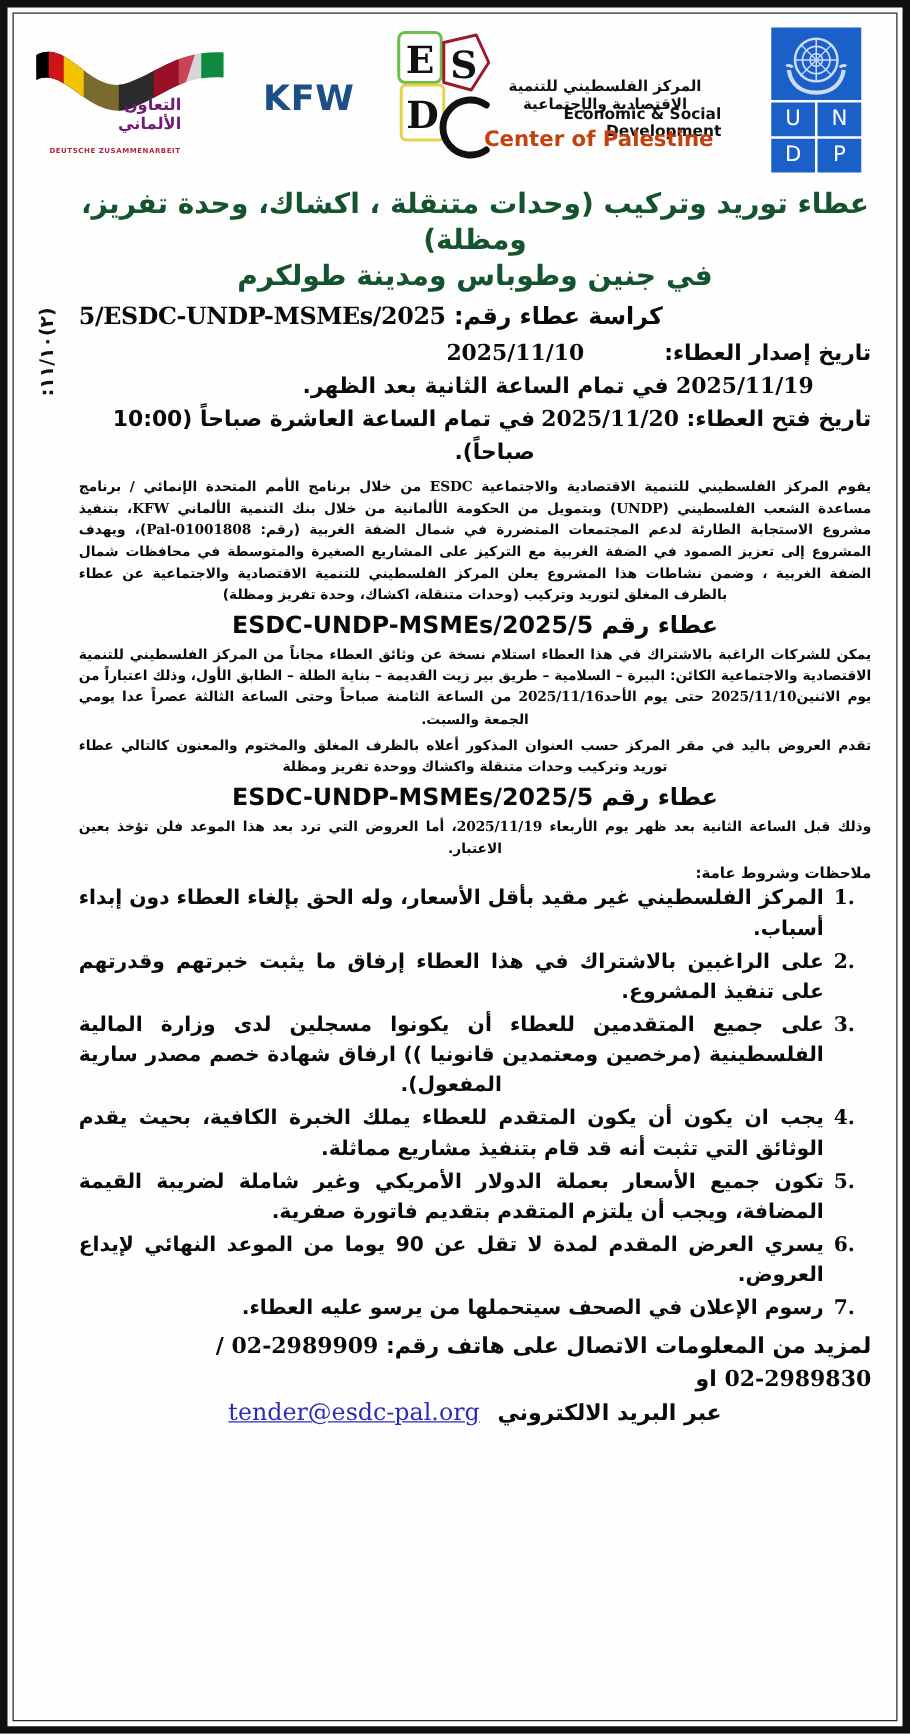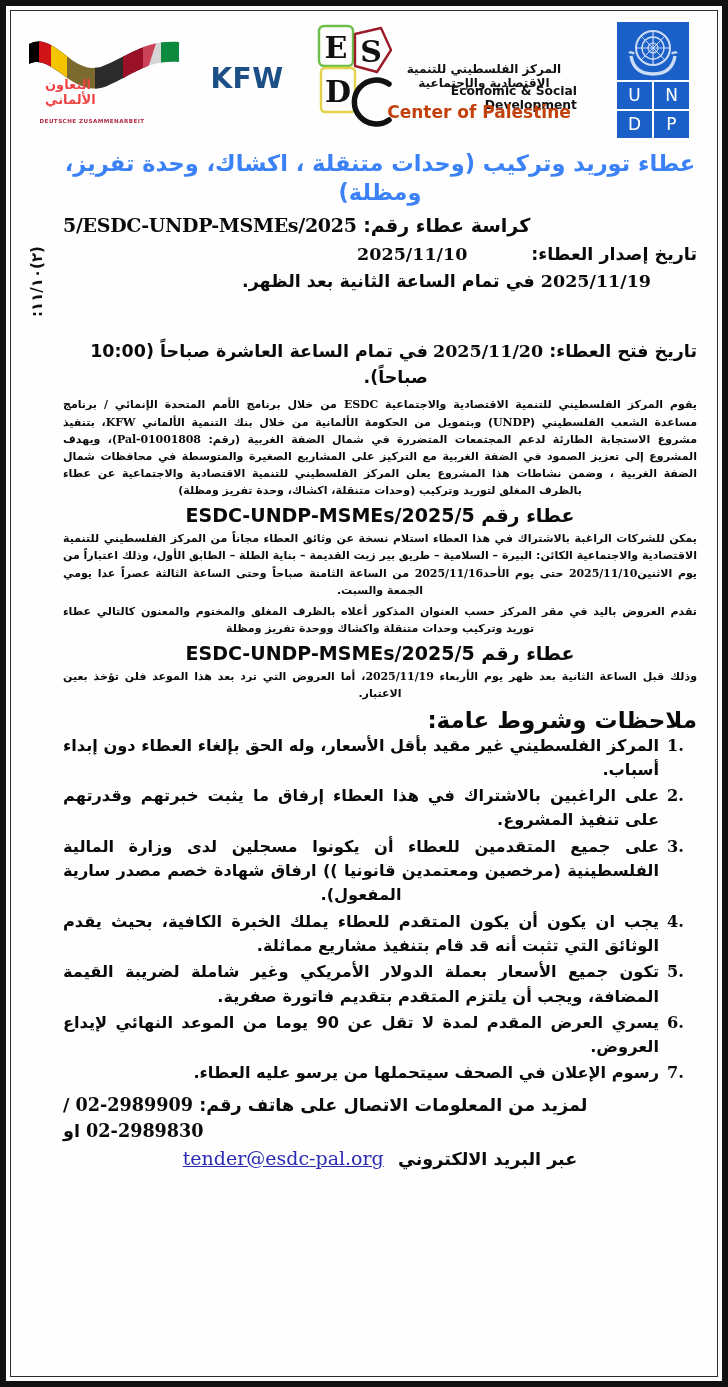--- a/index.html
+++ b/index.html
@@ -49,23 +49,23 @@
     align-items:center;
     padding:4px 14px 0 10px;
     box-sizing:border-box;
     direction:ltr;
   }
 
   
   .giz-logo{width:168px;height:120px;position:relative;flex:0 0 auto;}
   .giz-wave{position:absolute;left:6px;top:14px;width:156px;height:62px;}
   .giz-ar{
-    position:absolute;left:24px;top:58px;width:120px;
-    text-align:left;direction:rtl;
-    font-size:13px;font-weight:700;line-height:1.12;color:#ef4444;
+    position:absolute;left:4px;top:58px;width:120px;
+    text-align:right;direction:rtl;
+    font-size:13px;font-weight:700;line-height:1.12;color:#701a75;
   }
   .giz-de{
     position:absolute;left:6px;top:98px;width:130px;
     text-align:center;direction:ltr;
     font-size:5.6px;font-weight:700;letter-spacing:.45px;color:#b02a43;
   }
 
   
   .kfw-logo{
     flex:0 0 auto;width:104px;text-align:center;
@@ -114,21 +114,21 @@
 
   
   .content{
     padding:2px 20px 6px 52px;
     box-sizing:border-box;
     direction:rtl;
     text-align:right;
   }
   .title{
     font-size:22.5px;font-weight:700;line-height:1.28;
-    text-align:center;color:#3b82f6;
+    text-align:center;color:#14532d;
     margin:2px 0 0 0;letter-spacing:-.2px;
   }
   .title .ln2{display:block;}
   .tender-ref{
     text-align:left;
     font-size:19px;font-weight:700;
     margin:7px 0 4px 0;
     line-height:1.25;
   }
   .tender-ref .num{
@@ -150,42 +150,42 @@
   .date-val{
     font-family:"DejaVu Serif","Liberation Serif",serif;
     direction:ltr;display:inline-block;
     margin-right:64px;font-weight:700;
   }
   .date-row.r1 .date-val{margin-right:64px;}
   .date-row.r2{justify-content:flex-start;}
   .date-row.r2 .date-val{margin-right:46px;}
   .date-row.r2 .date-tail{margin-right:6px;}
   .date-row.r3{justify-content:flex-end;}
-  .date-row.r3 .date-val{margin-right:6px;margin-top:44px;}
+  .date-row.r3 .date-val{margin-right:6px;}
   .date-row.r3 .date-tail{margin-right:5px;}
 
   .para{
     font-size:11px;font-weight:700;
     line-height:1.56;
     text-align:justify;
     text-align-last:center;
     margin:4px 0 2px 0;
     letter-spacing:-.1px;
   }
   .para .lat{
     font-family:"DejaVu Serif","Liberation Serif",serif;
     direction:ltr;display:inline-block;font-weight:700;
   }
   .centered-ref{
     text-align:center;
     font-size:19px;font-weight:700;
     margin:5px 0 2px 0;
   }
   .notes-head{
-    font-size:23px;font-weight:700;
+    font-size:12px;font-weight:700;
     text-align:right;
     margin:4px 0 1px 0;
   }
   ol.notes{
     list-style:none;
     margin:0;padding:0;
   }
   ol.notes li{
     display:flex;
     align-items:flex-start;
@@ -205,21 +205,21 @@
   }
   ol.notes li .li-txt{
     flex:1 1 auto;
     text-align:justify;
     text-align-last:right;
   }
   ol.notes li.c .li-txt{text-align-last:center;}
 
   .contact{
     font-size:17.6px;font-weight:700;
-    text-align:left;line-height:1.45;
+    text-align:right;line-height:1.45;
     margin:6px 0 0 0;
   }
   .contact .phone{
     font-family:"DejaVu Serif","Liberation Serif",serif;
     direction:ltr;display:inline-block;font-weight:700;
   }
   .email-line{
     text-align:center;
     font-size:17.6px;font-weight:700;
     margin:2px 0 0 0;
@@ -308,20 +308,21 @@
         </div>
       </div>
     </div>
 
     <div class="side-marker">(٢)١١/١٠:</div>
 
     <div class="content">
 
       <div class="title">
         <span>عطاء توريد وتركيب (وحدات متنقلة ، اكشاك، وحدة تفريز، ومظلة)</span>
+        <span class="ln2">في جنين وطوباس ومدينة طولكرم</span>
       </div>
 
       <div class="tender-ref">
         <span>كراسة عطاء رقم:</span>
         <span class="num">5/ESDC-UNDP-MSMEs/2025</span>
       </div>
 
       <div class="dates">
         <div class="date-row r1">
           <span class="date-label">تاريخ إصدار العطاء:</span>

